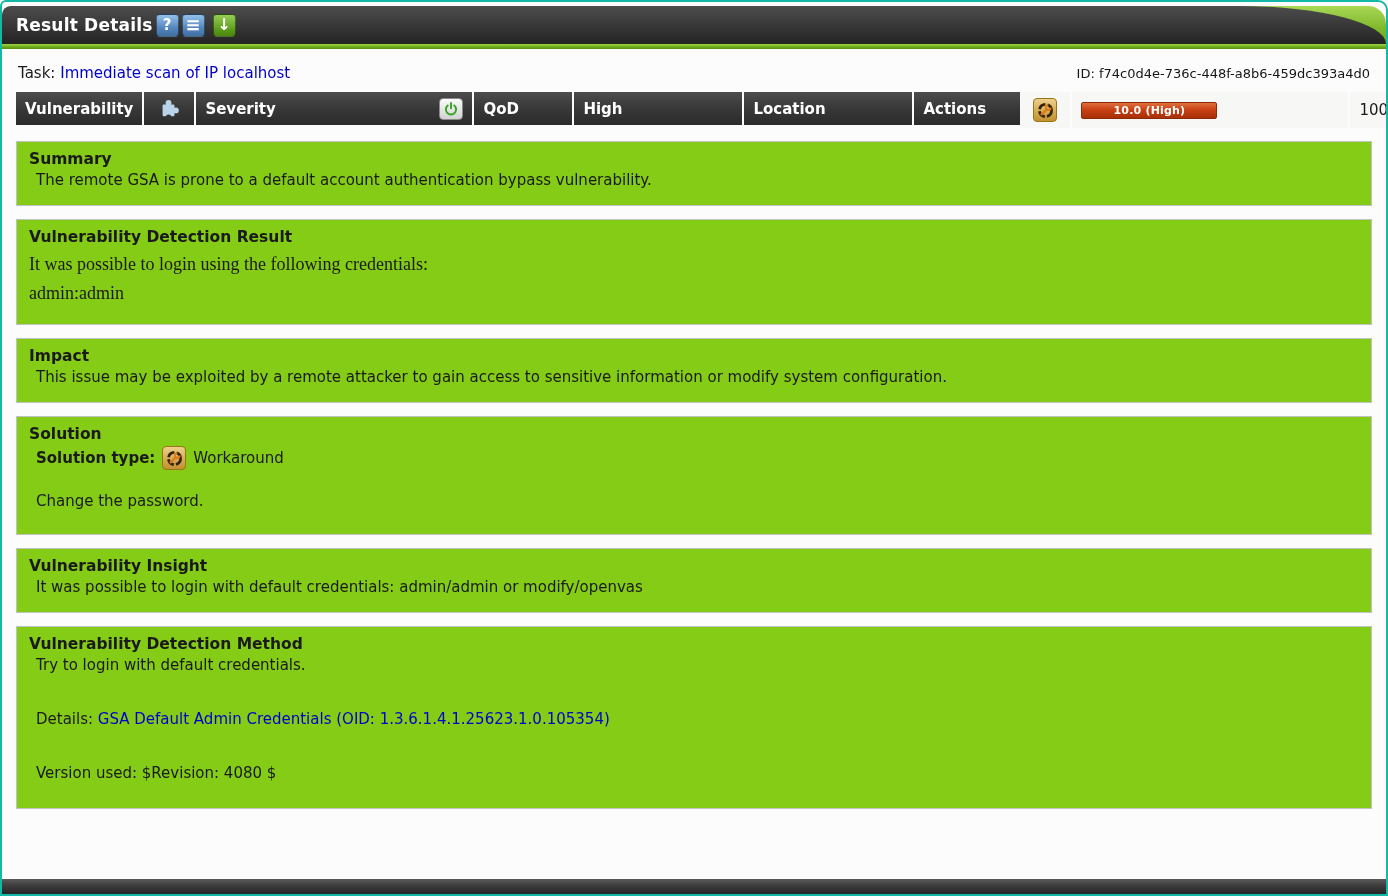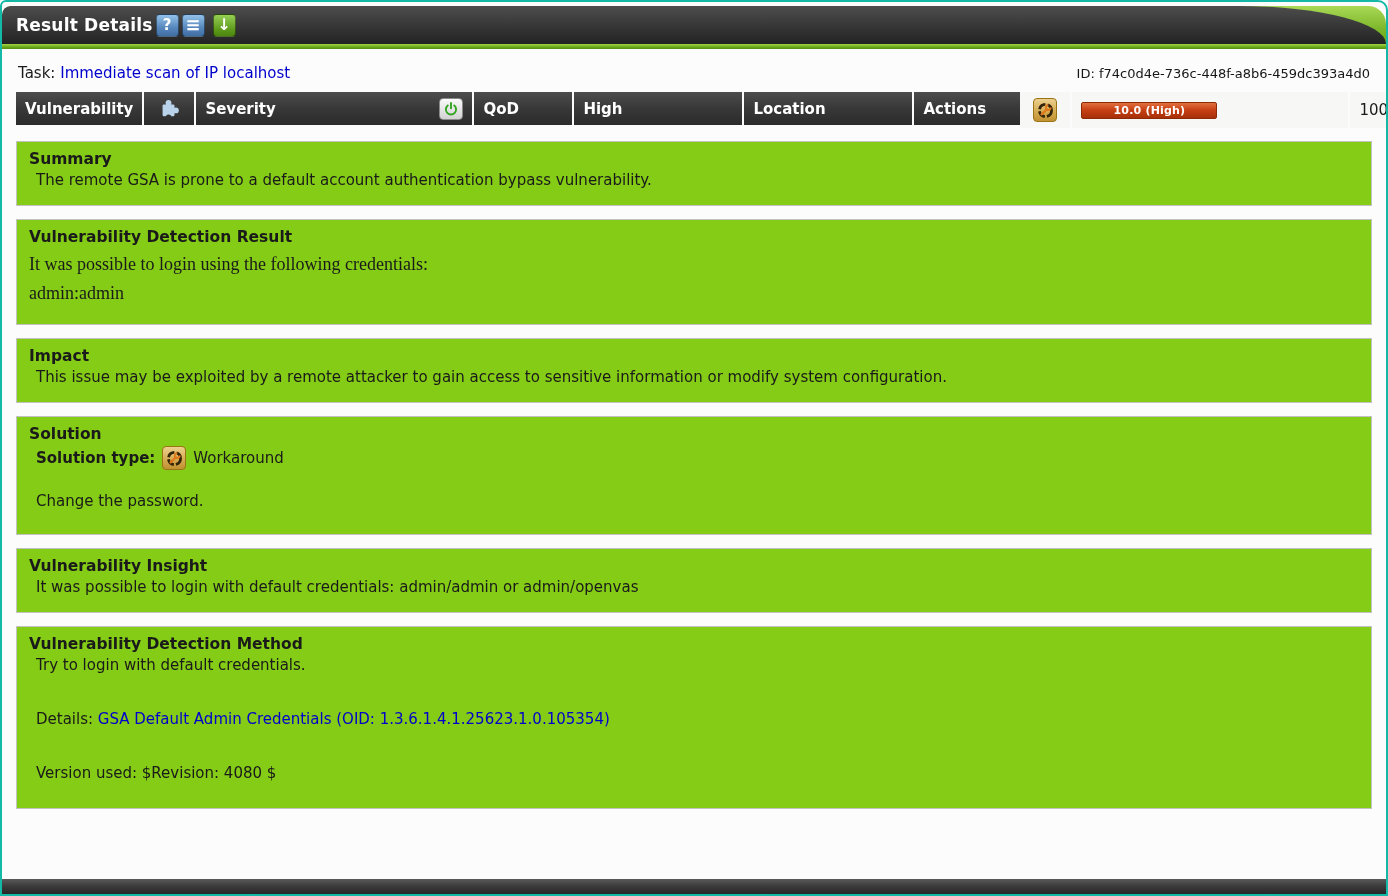--- a/index.html
+++ b/index.html
@@ -256,21 +256,21 @@
               <circle cx="14.2" cy="7.6" r="2.8" fill="none" stroke="#e0791c" stroke-width="2.2" stroke-dasharray="13 5"></circle>
             </svg>
           </span>
           <span>Workaround</span>
         </div>
         <div class="body-line gap-line">Change the password.</div>
       </div>
 
       <div class="section">
         <div class="section-title">Vulnerability Insight</div>
-        <div class="body-line">It was possible to login with default credentials: admin/admin or admin/openvas</div>
+        <div class="body-line">It was possible to login with default credentials: admin/admin or modify/openvas</div>
       </div>
 
       <div class="section" style="padding-bottom:26px;">
         <div class="section-title">Vulnerability Detection Method</div>
         <div class="body-line">Try to login with default credentials.</div>
         <div class="method-line gap-line">
           <span>Details:</span>
           <a class="lnk">GSA Default Admin Credentials (OID: 1.3.6.1.4.1.25623.1.0.105354)</a>
         </div>
         <div class="method-line gap-line">Version used: $Revision: 4080 $</div>

